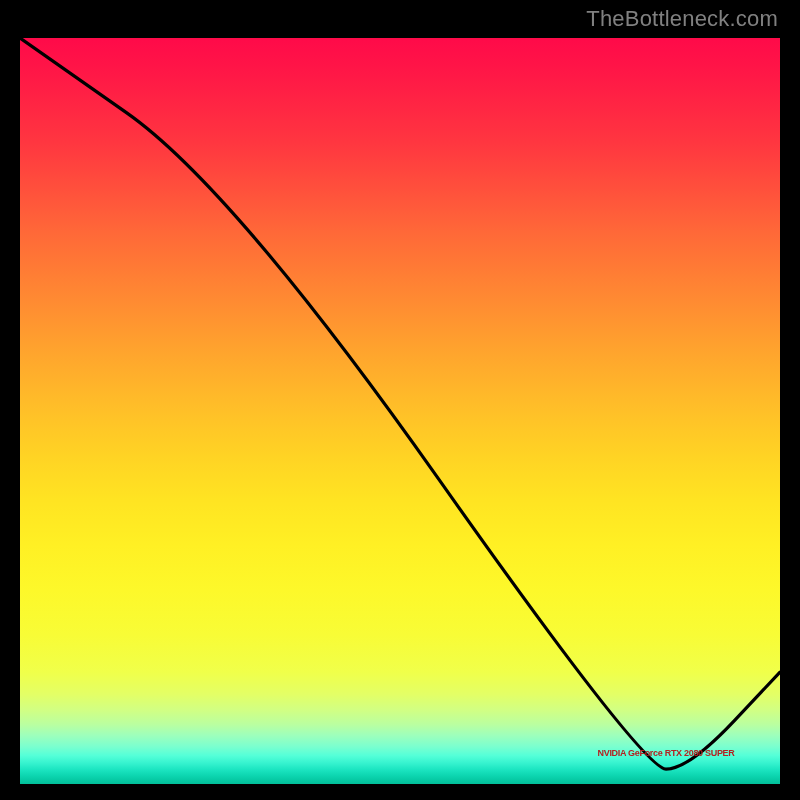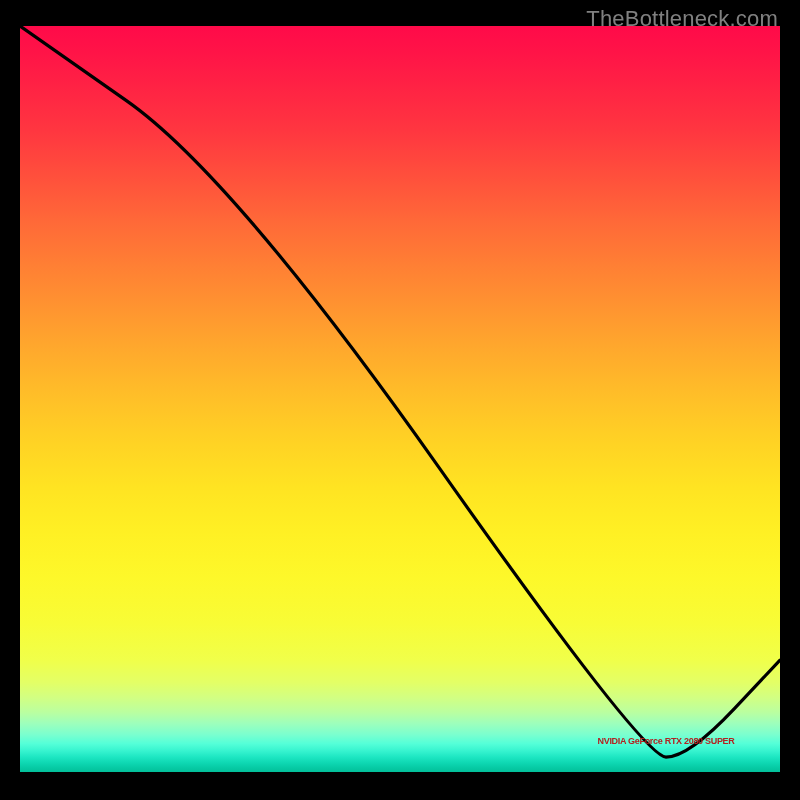--- a/index.html
+++ b/index.html
@@ -21,21 +21,21 @@
     top: 6px;
     right: 22px;
     color: #808080;
     font-size: 22px;
     font-weight: 500;
     letter-spacing: 0.2px;
   }
   .plot {
     position: absolute;
     left: 20px;
-    top: 26px;
+    top: 38px;
     width: 760px;
     height: 746px;
   }
   
   .gradient {
     position: absolute;
     inset: 0;
     background: linear-gradient(
       to bottom,
       #ff0a49 0%,

